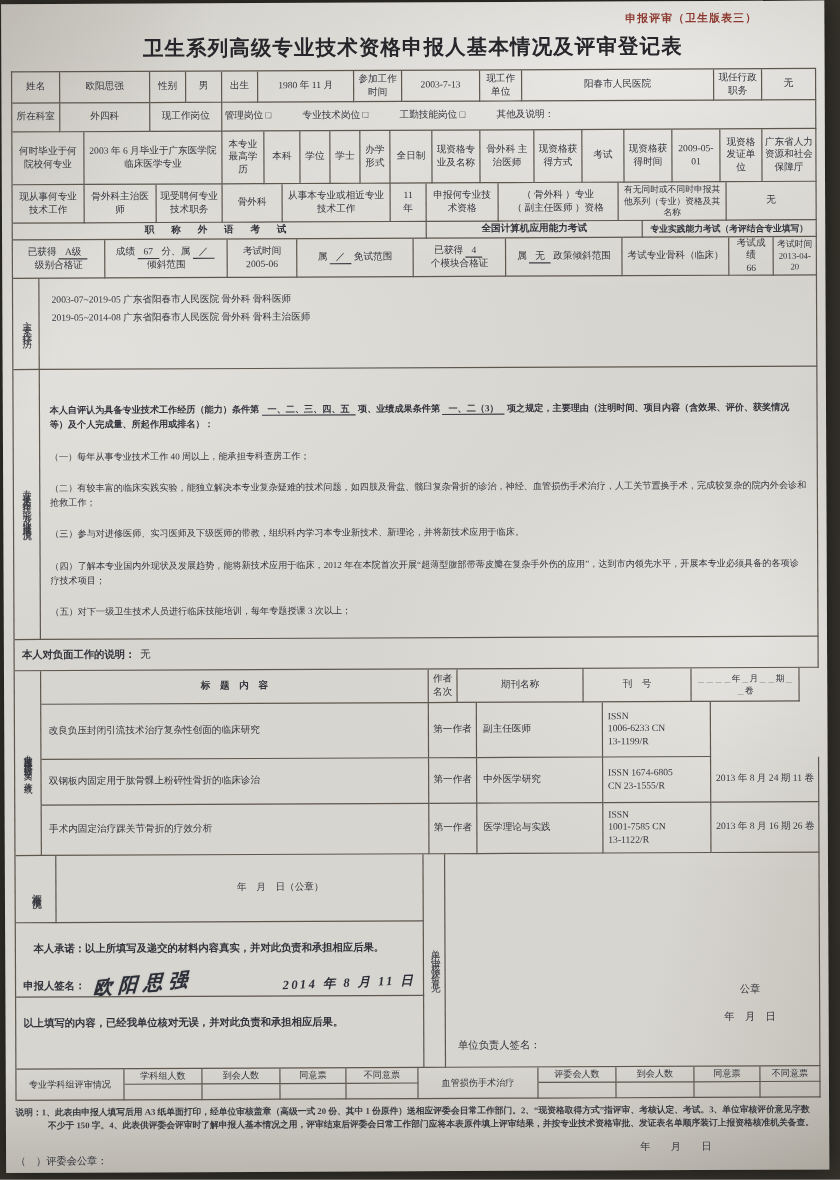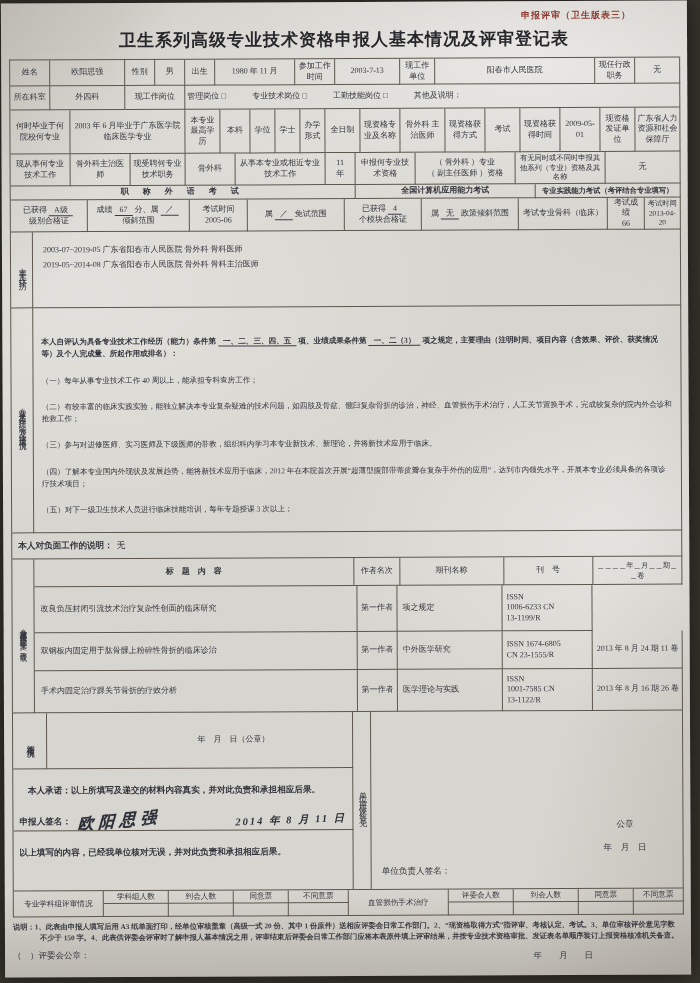--- a/index.html
+++ b/index.html
@@ -189,29 +189,29 @@
       <div class="c lt" style="width:670px;padding-left:6px;font-size:8.6px">
         <span class="b">本人对负面工作的说明：</span><span style="margin-left:4px">无</span>
       </div>
     </div>
 
     <div class="row">
       <div class="c vc" style="width:22px;font-size:7.4px;letter-spacing:1px">专业技术报告（代表作）提交论文、著作或</div>
       <div class="col" style="width:648px">
         <div class="row" style="height:28px">
           <div class="c b" style="width:323px">标　题　内　容</div>
-          <div class="c" style="width:46px">作者名次</div>
+          <div class="c" style="width:24px">作者名次</div>
           <div class="c" style="width:105px">期刊名称</div>
           <div class="c" style="width:90px">刊　号</div>
           <div class="c" style="width:90px;font-size:7.3px">＿＿＿＿年＿月＿＿期＿＿卷</div>
         </div>
         <div class="row" style="height:46px">
           <div class="c lt" style="width:323px;padding-left:6px">改良负压封闭引流技术治疗复杂性创面的临床研究</div>
           <div class="c" style="width:40px">第一作者</div>
-          <div class="c lt" style="width:105px;padding-left:5px">项之规定</div>
+          <div class="c lt" style="width:105px;padding-left:5px">副主任医师</div>
           <div class="c lt" style="width:90px;padding-left:4px">ISSN
 1006-6233 CN
 13-1199/R</div>
         </div>
         <div class="row" style="height:38px">
           <div class="c lt" style="width:323px;padding-left:6px">双钢板内固定用于肱骨髁上粉碎性骨折的临床诊治</div>
           <div class="c" style="width:40px">第一作者</div>
           <div class="c lt" style="width:105px;padding-left:5px">中外医学研究</div>
           <div class="c lt" style="width:90px;padding-left:4px">ISSN 1674-6805
 CN 23-1555/R</div>
@@ -302,18 +302,18 @@
         <div class="c half">不同意票</div>
         <div class="c half"></div>
       </div>
     </div>
 
   </div>
 
   <div class="notes">说明：1、此表由申报人填写后用 A3 纸单面打印，经单位审核盖章（高级一式 20 份、其中 1 份原件）送相应评委会日常工作部门。2、“现资格取得方式”指评审、考核认定、考试。3、单位审核评价意见字数不少于 150 字。4、此表供评委会评审时了解申报人基本情况之用，评审结束后评委会日常工作部门应将本表原件填上评审结果，并按专业技术资格审批、发证表名单顺序装订上报资格核准机关备查。</div>
 
   <div class="sealline">
-    <span style="margin-top:0">（　）评委会公章：</span>
+    <span style="margin-top:12px">（　）评委会公章：</span>
     <span style="flex:1"></span>
     <span style="margin-right:60px;margin-top:2px">年　　月　　日</span>
   </div>
 
 </div>
 
 </body></html>

